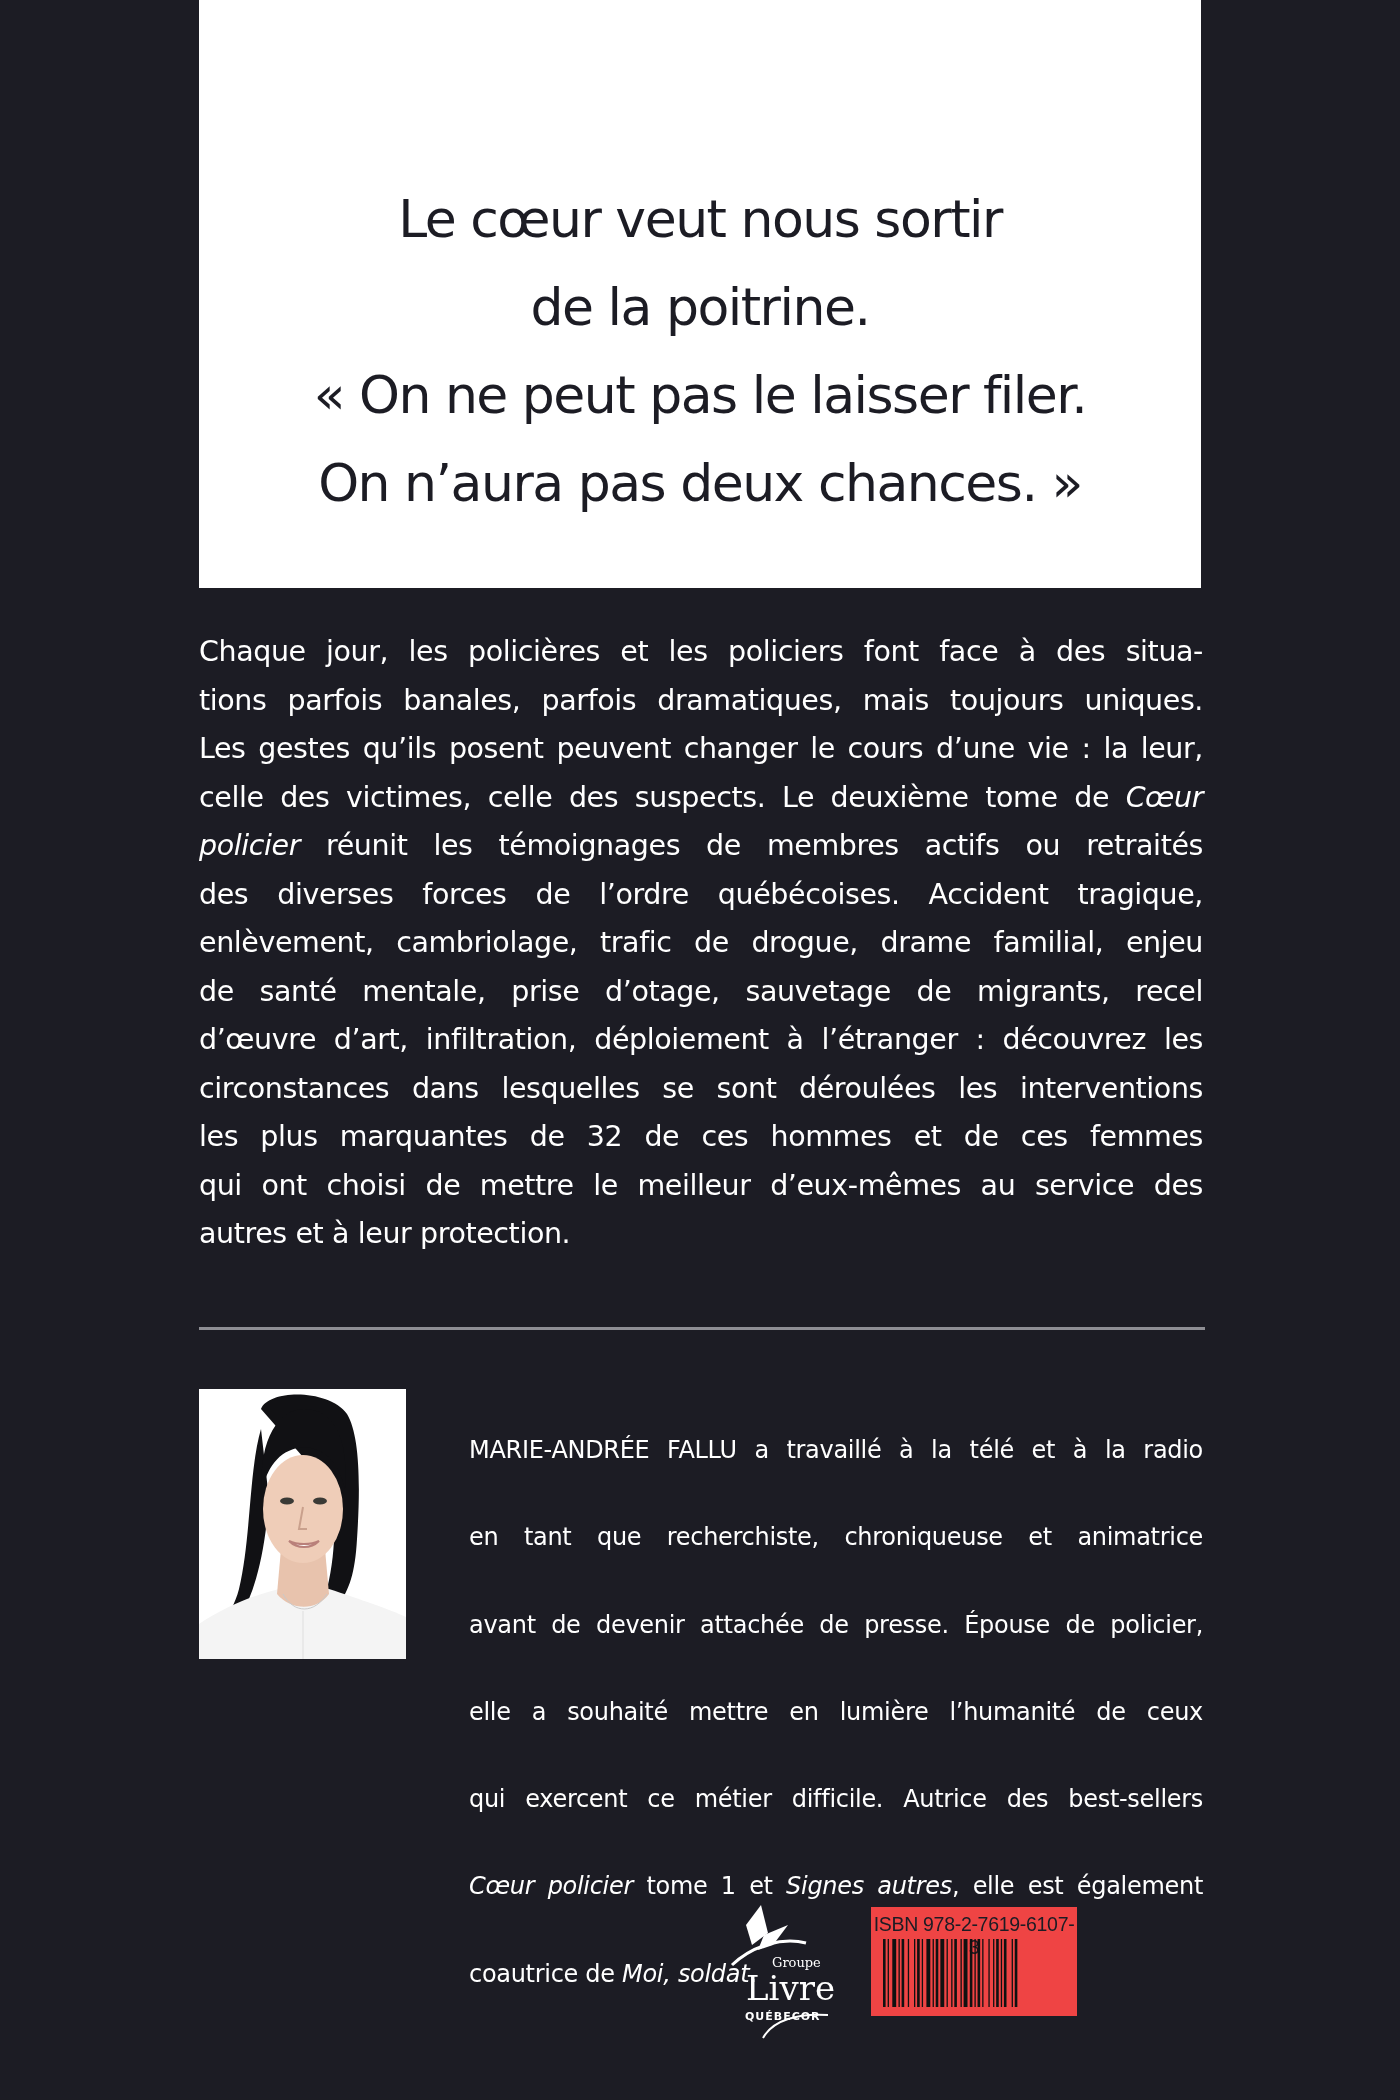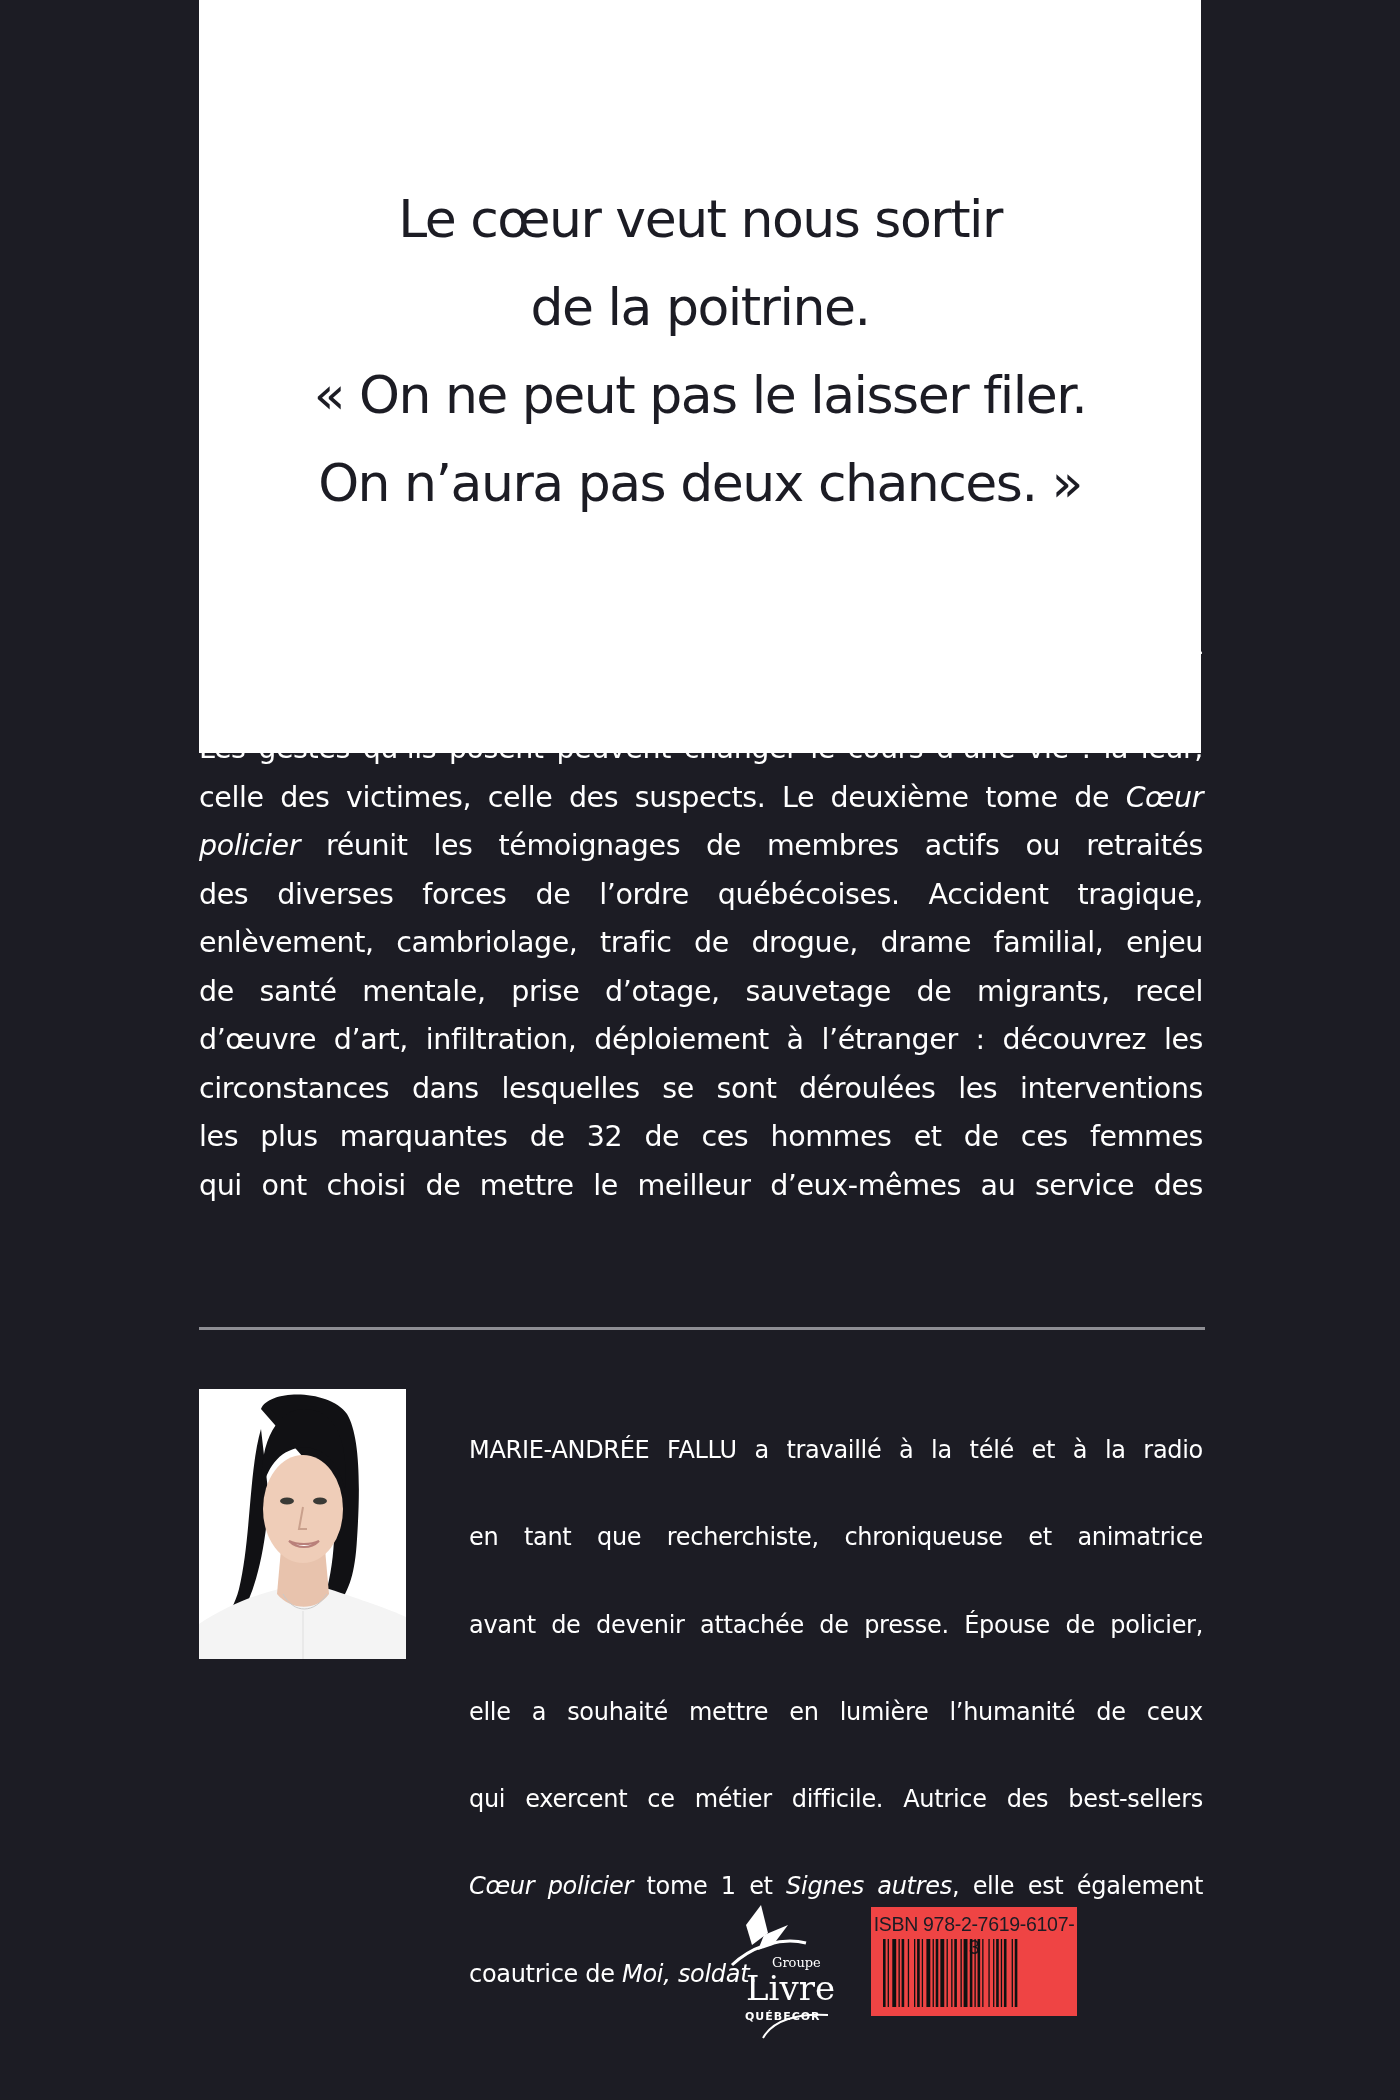--- a/index.html
+++ b/index.html
@@ -2,21 +2,21 @@
 <html><head>
 <meta charset="utf-8">
 <style>
   html, body { margin:0; padding:0; }
   body {
     width:1400px; height:2100px; position:relative; overflow:hidden;
     background:#1c1c24;
     font-family:"DejaVu Sans", sans-serif;
   }
   .quote-box {
-    position:absolute; left:199px; top:0; width:1002px; height:753px;
+    position:absolute; left:199px; top:0; width:1002px; height:588px;
     background:#ffffff;
   }
   .quote {
     position:absolute; left:0; right:0; top:175px;
     text-align:center; color:#1c1c24;
     font-family:"DejaVu Sans", sans-serif;
     font-size:52px; line-height:88px; letter-spacing:-1.5px;
     font-weight:500;
   }
   .quote div { white-space:nowrap; }
@@ -74,20 +74,21 @@
     <span class="line"><span>Les gestes qu’ils posent peuvent changer le cours d’une vie : la leur,</span></span>
     <span class="line"><span>celle des victimes, celle des suspects. Le deuxième tome de </span><em>Cœur</em></span>
     <span class="line"><em>policier</em><span> réunit les témoignages de membres actifs ou retraités</span></span>
     <span class="line"><span>des diverses forces de l’ordre québécoises. Accident tragique,</span></span>
     <span class="line"><span>enlèvement, cambriolage, trafic de drogue, drame familial, enjeu</span></span>
     <span class="line"><span>de santé mentale, prise d’otage, sauvetage de migrants, recel</span></span>
     <span class="line"><span>d’œuvre d’art, infiltration, déploiement à l’étranger : découvrez les</span></span>
     <span class="line"><span>circonstances dans lesquelles se sont déroulées les interventions</span></span>
     <span class="line"><span>les plus marquantes de 32 de ces hommes et de ces femmes</span></span>
     <span class="line"><span>qui ont choisi de mettre le meilleur d’eux-mêmes au service des</span></span>
+    <span class="line last"><span>autres et à leur protection.</span></span>
   </div>
 
 <div class="divider"></div>
 
 <div class="photo">
   <svg width="207" height="270" viewBox="0 0 207 270">
     <rect width="207" height="270" fill="#ffffff"></rect>
 
     <path d="M62 20 C70 0 130 0 148 25 C160 45 162 90 158 150 C156 185 150 200 140 215 L128 200 C138 160 136 120 132 100 Z" fill="#111114"></path>
     <path d="M62 40 C50 80 52 150 40 200 C36 215 30 225 25 232 L40 230 C58 200 66 160 70 110 Z" fill="#111114"></path>

